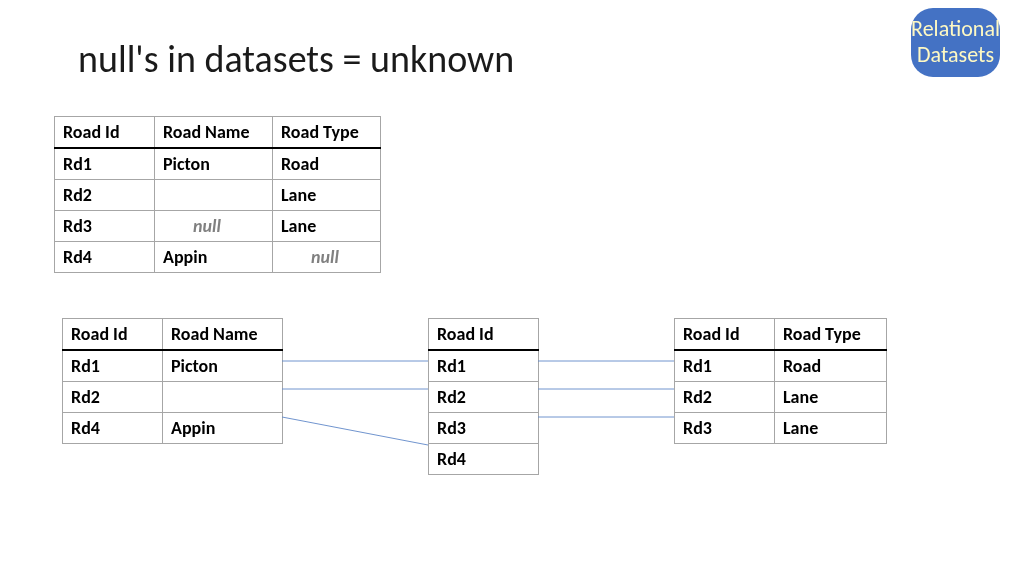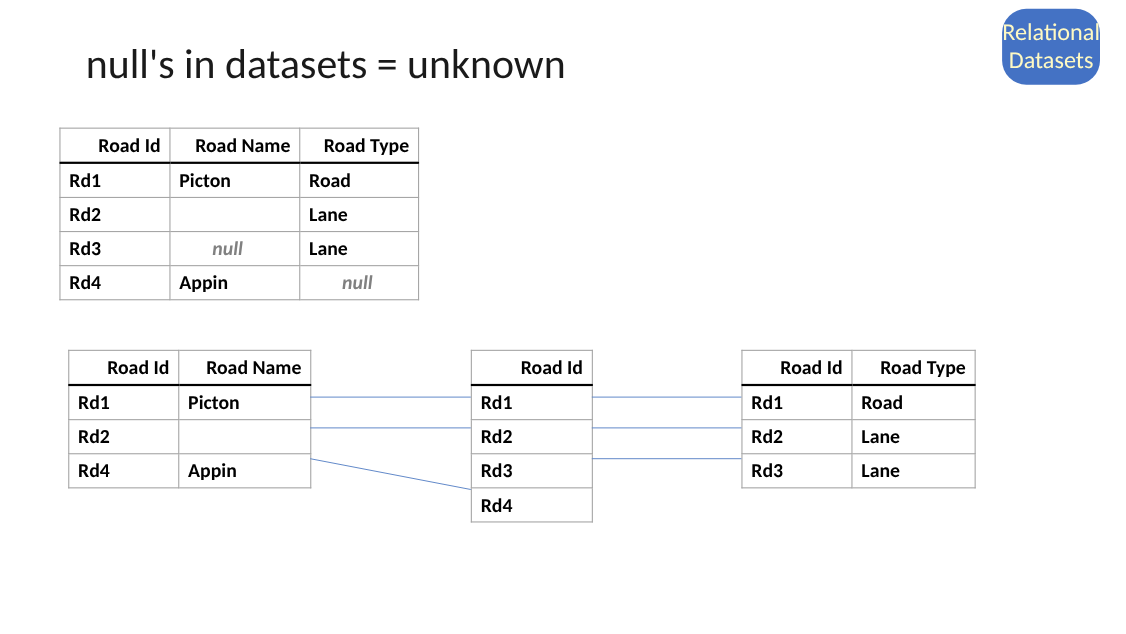--- a/index.html
+++ b/index.html
@@ -43,21 +43,20 @@
     border: 1px solid #a6a6a6;
     padding: 4px 8px;
     text-align: left;
     height: 28px;
     font-weight: bold;
   }
   th {
     font-weight: 700;
     border-bottom: 2.5px solid #000;
     background: #fff;
-    text-align: right;
   }
   td.null {
     color: #808080;
     font-style: italic;
     padding-left: 38px;
   }
   #t-main { left: 54px; top: 116px; }
   #t-main col.c1 { width: 100px; }
   #t-main col.c2 { width: 118px; }
   #t-main col.c3 { width: 108px; }

